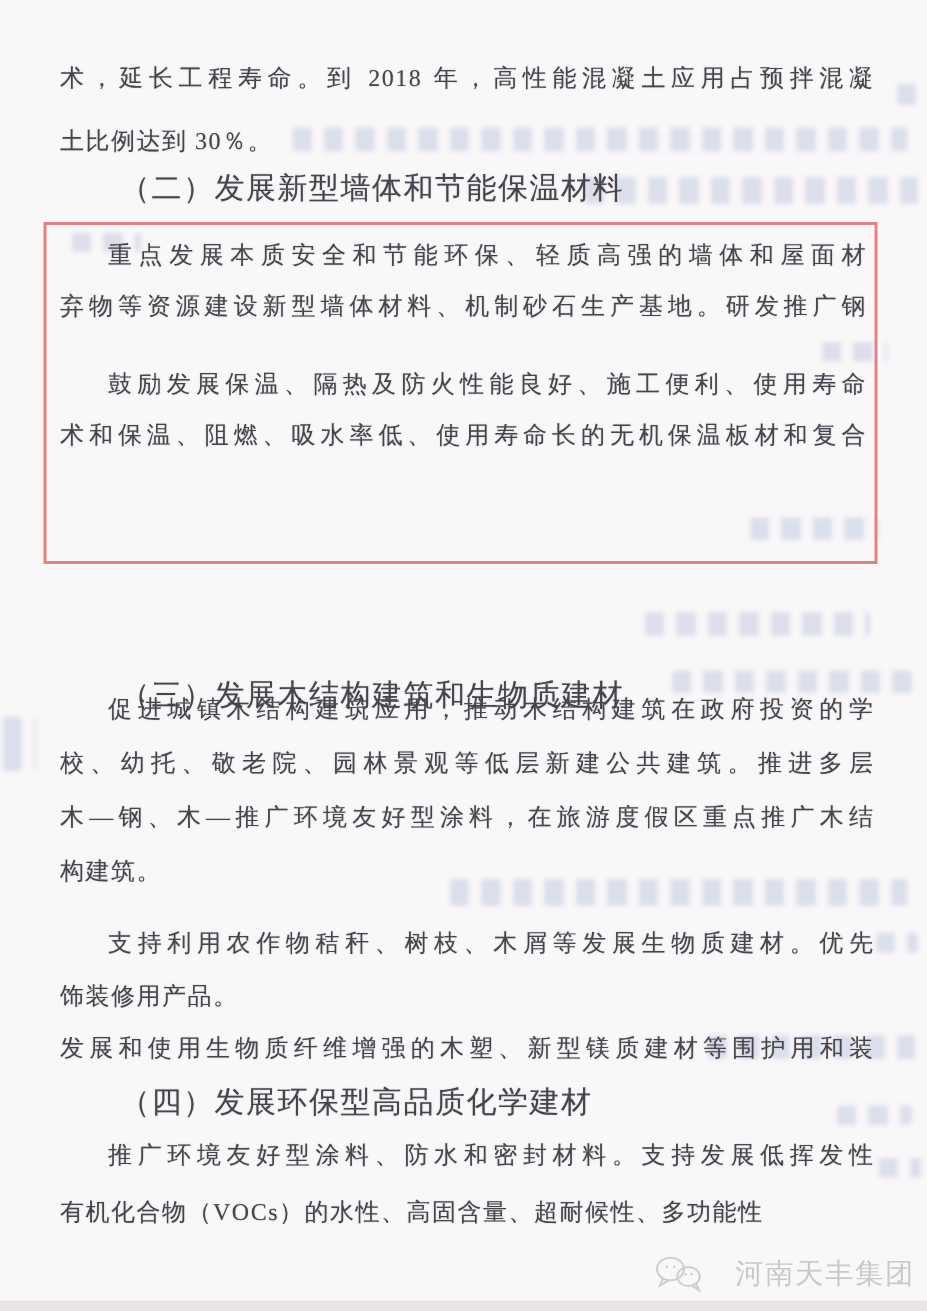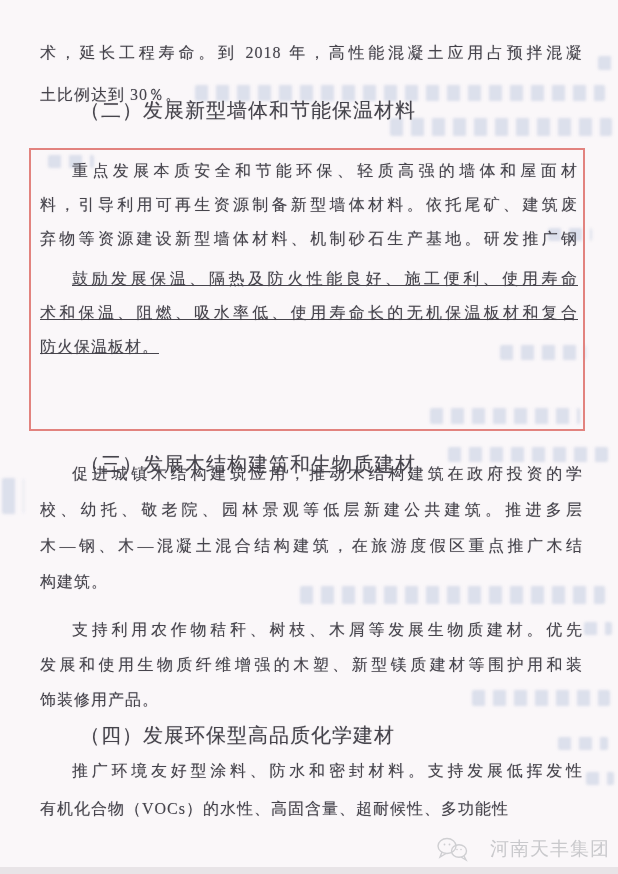--- a/index.html
+++ b/index.html
@@ -16,21 +16,21 @@
   .line{
     font-size:16px; letter-spacing:1px;
     text-align:justify; text-align-last:justify;
     text-shadow:0 0 1px rgba(70,68,76,.35);
     white-space:normal; overflow:hidden;
   }
   .end{text-align:left; text-align-last:left;}
   .indent{text-indent:2em;}
   .head{font-size:20px; text-indent:2em; text-align:left; text-align-last:left;}
   .redbox{
-    position:absolute; left:29px; top:148px; width:556px; height:283px;
+    position:absolute; left:29px; top:148px; width:556px; height:228px;
     border:2px solid var(--box); box-sizing:border-box;
     padding:4px 9px 0 9px;
   }
   .redbox .blk2{position:relative; width:538px;}
   .sm{
     position:absolute; filter:blur(1.6px); opacity:.85;
     background:repeating-linear-gradient(90deg,var(--smudge) 0 13px,transparent 13px 21px);
     border-radius:2px; pointer-events:none;
   }
   .watermark{
@@ -62,52 +62,50 @@
   <div class="sm" style="top:622px;left:584px;width:28px;height:13px;"></div>
   <div class="sm" style="top:690px;left:472px;width:138px;height:16px;"></div>
   <div class="sm" style="top:737px;left:558px;width:50px;height:13px;"></div>
   <div class="sm" style="top:772px;left:586px;width:28px;height:13px;"></div>
 
   <div class="blk" style="top:32px;line-height:42px;">
     <div class="line">术，延长工程寿命。到 2018 年，高性能混凝土应用占预拌混凝</div>
     <div class="line end">土比例达到 30％。</div>
   </div>
 
-  <div class="blk" style="top:96px;line-height:28px;">
+  <div class="blk" style="top:112px;line-height:28px;">
     <div class="line head">（二）发展新型墙体和节能保温材料</div>
   </div>
 
   <div class="redbox">
     <div class="blk2" style="line-height:34px;">
       <div class="line indent">重点发展本质安全和节能环保、轻质高强的墙体和屋面材</div>
-      <div class="line">料，引导利用可再生资源制备新型墙体材料。依托尾矿、建筑废</div>
       <div class="line">弃物等资源建设新型墙体材料、机制砂石生产基地。研发推广钢</div>
     </div>
-    <div class="blk2" style="line-height:34px;margin-top:6px;text-decoration:underline;">
+    <div class="blk2" style="line-height:34px;margin-top:18px;">
       <div class="line indent">鼓励发展保温、隔热及防火性能良好、施工便利、使用寿命</div>
       <div class="line">术和保温、阻燃、吸水率低、使用寿命长的无机保温板材和复合</div>
-      <div class="line end">防火保温板材。</div>
     </div>
   </div>
 
   <div class="blk" style="top:450px;line-height:28px;">
     <div class="line head">（三）发展木结构建筑和生物质建材</div>
   </div>
 
   <div class="blk" style="top:456px;line-height:36px;">
     <div class="line indent">促进城镇木结构建筑应用，推动木结构建筑在政府投资的学</div>
     <div class="line">校、幼托、敬老院、园林景观等低层新建公共建筑。推进多层</div>
-    <div class="line">木—钢、木—混凝土混合结构建筑，在旅游度假区重点推广木结</div>
+    <div class="line">木—钢、木—推广环境友好型涂料，在旅游度假区重点推广木结</div>
     <div class="line end">构建筑。</div>
   </div>
 
   <div class="blk" style="top:612px;line-height:35px;">
     <div class="line indent">支持利用农作物秸秆、树枝、木屑等发展生物质建材。优先</div>
+    <div class="line end">饰装修用产品。</div>
     <div class="line">发展和使用生物质纤维增强的木塑、新型镁质建材等围护用和装</div>
-    <div class="line end">饰装修用产品。</div>
   </div>
 
   <div class="blk" style="top:720px;line-height:30px;">
     <div class="line head">（四）发展环保型高品质化学建材</div>
   </div>
 
   <div class="blk" style="top:752px;line-height:38px;">
     <div class="line indent">推广环境友好型涂料、防水和密封材料。支持发展低挥发性</div>
     <div class="line end">有机化合物（VOCs）的水性、高固含量、超耐候性、多功能性</div>
   </div>

